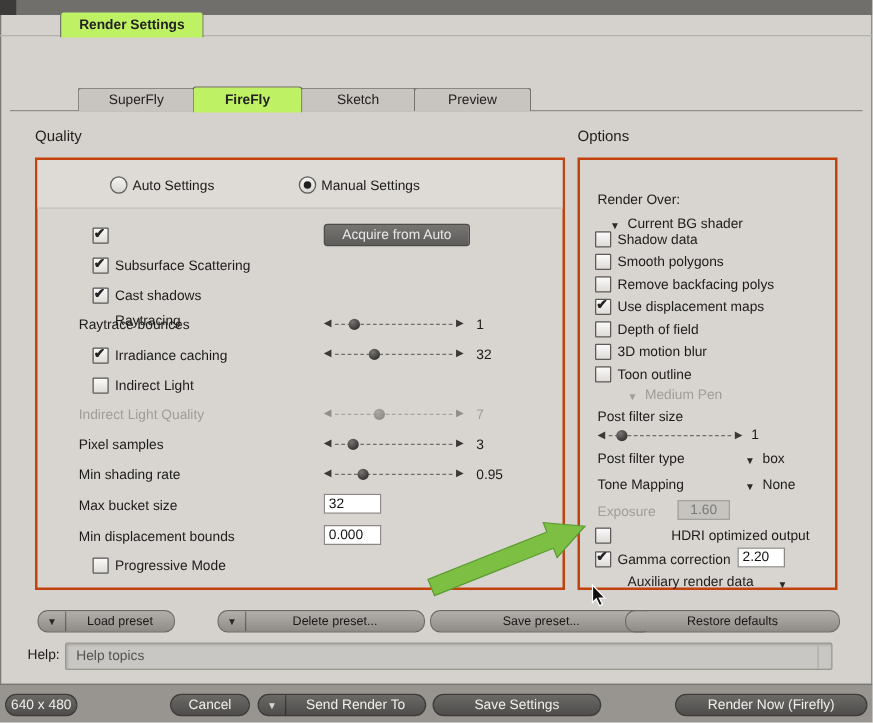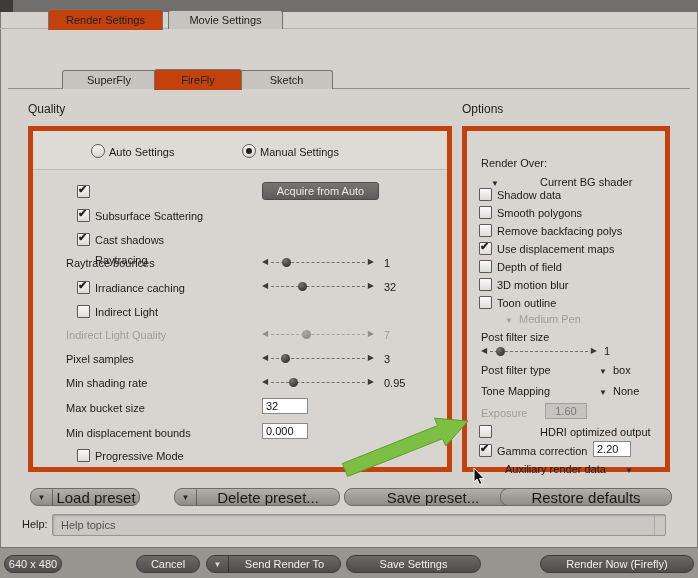--- a/index.html
+++ b/index.html
@@ -6,22 +6,22 @@
   .screen{position:relative;width:698px;height:578px;background:#d5d2cd;
     font-family:"Liberation Sans",sans-serif;overflow:hidden;
     box-shadow:inset 0 0 0 1px #7b7875;}
   .topstrip{position:absolute;left:0;top:0;width:698px;height:12px;background:#716f6c;}
   .topsquare{position:absolute;left:0;top:0;width:13px;height:12px;background:#3c3b39;}
   .hline{position:absolute;height:1px;background:#928f8a;}
   .hline.light{background:#b5b2ad;}
   .tab{position:absolute;height:18px;background:#c8c5c0;border:1px solid #76736f;border-bottom:none;
     border-radius:3px 3px 0 0;display:flex;align-items:center;justify-content:center;
     font-size:11px;color:#232220;z-index:1;}
-  .tab.active{background:#c2410c;font-weight:normal;height:20px;z-index:2;}
-  .panel{position:absolute;background:#d8d5d0;border:5px solid #c2410c;box-sizing:border-box;}
+  .tab.active{background:#bef264;font-weight:bold;height:20px;z-index:2;}
+  .panel{position:absolute;background:#d8d5d0;border:2px solid #c2410c;box-sizing:border-box;}
   .ptitle{position:absolute;font-size:12px;color:#1f1e1c;}
   .lbl{position:absolute;font-size:11px;color:#1c1b1a;white-space:nowrap;}
   .lbl.dis{color:#a09d99;}
   .val{position:absolute;font-size:11px;color:#1c1b1a;}
   .val.dis{color:#a09d99;}
   .radiostrip{position:absolute;left:0;top:0;right:0;height:38px;background:#dedbd6;border-bottom:1px solid #c2bfba;}
   .radio{position:absolute;width:12px;height:12px;border:1px solid #5c5a58;border-radius:50%;
     background:linear-gradient(#f5f4f2,#d8d6d2);box-sizing:content-box;}
   .radio .dot{display:none;position:absolute;left:3px;top:3px;width:6px;height:6px;border-radius:50%;background:#21201e;}
   .radio.on .dot{display:block;}
@@ -40,21 +40,21 @@
   .inp{position:absolute;height:16px;border:1px solid #8b8885;background:#fff;font-size:11px;
     font-family:"Liberation Sans",sans-serif;padding:0 3px;box-sizing:border-box;color:#141312;}
   .inp.dis{background:#c6c4c0;border-color:#a39f9b;color:#7c7a77;text-align:center;}
   .darkbtn{position:absolute;background:linear-gradient(#777572,#5e5c5a);border:1px solid #4e4c4a;
     border-radius:3px;color:#e9e8e6;font-size:11px;display:flex;align-items:center;justify-content:center;
     box-sizing:border-box;}
   .presetbtn{position:absolute;height:18px;background:linear-gradient(#b3b0ab,#8f8c87);border:1px solid #6e6b67;
     border-radius:8px;display:flex;align-items:center;box-sizing:border-box;overflow:hidden;}
   .presetbtn .ddseg{width:21px;align-self:stretch;display:flex;align-items:center;justify-content:center;
     border-right:1px solid rgba(0,0,0,.35);font-size:8px;color:#2a2927;}
-  .presetbtn .pbl{flex:1;text-align:center;font-size:15px;color:#191817;}
+  .presetbtn .pbl{flex:1;text-align:center;font-size:10px;color:#191817;}
   .helpbar{position:absolute;background:#c9c7c3;border:1px solid #98958f;border-radius:2px;
     box-shadow:inset 1px 1px 2px rgba(0,0,0,.18);display:flex;align-items:center;box-sizing:border-box;}
   .helpbar .htext{font-size:11px;color:#55534f;padding-left:8px;flex:1;}
   .helpbar .hdiv{width:1px;align-self:stretch;background:#aeaba6;margin-right:10px;}
   .footerbar{position:absolute;left:0;top:547px;width:698px;height:31px;background:#989590;border-top:1px solid #787672;box-sizing:border-box;}
   .footbtn{position:absolute;height:18px;background:linear-gradient(#6b6966,#4f4d4b);border:1px solid #3d3c3a;
     border-radius:9px;display:flex;align-items:center;box-sizing:border-box;overflow:hidden;color:#f0efec;}
   .footbtn .fbl{flex:1;text-align:center;font-size:11px;}
   .footbtn .ddseg{width:21px;align-self:stretch;display:flex;align-items:center;justify-content:center;
     border-right:1px solid rgba(0,0,0,.4);font-size:8px;color:#d8d7d4;}
@@ -63,26 +63,26 @@
 </head>
 <body>
 
 <div class="screen">
 
   <div class="topstrip"></div>
   <div class="topsquare"></div>
 
   <div class="hline light" style="left:0;top:28px;width:698px;"></div>
   <div class="tab active" style="left:48px;top:9px;width:113px;">Render Settings</div>
-  <div class="tab" style="left:168px;top:10px;width:113px;">Movie Settings</div>
 
   <div class="hline" style="left:8px;top:88px;width:682px;"></div>
   <div class="tab" style="left:62px;top:70px;width:92px;">SuperFly</div>
   <div class="tab active" style="left:154px;top:69px;width:86px;">FireFly</div>
   <div class="tab" style="left:240px;top:70px;width:91px;">Sketch</div>
+  <div class="tab" style="left:331px;top:70px;width:92px;">Preview</div>
 
   <div class="ptitle" style="left:28px;top:102px;">Quality</div>
   <div class="ptitle" style="left:462px;top:102px;">Options</div>
 
   <div class="panel" style="left:28px;top:126px;width:424px;height:346px;">
     <div class="radiostrip"></div>
     <div class="radio" style="left:58px;top:13px;"></div>
     <div class="lbl" style="left:76px;top:15px;">Auto Settings</div>
     <div class="radio on" style="left:209px;top:13px;">
         <div class="dot"></div>
@@ -167,21 +167,21 @@
     <div class="lbl" style="left:33px;top:296px;">Min displacement bounds</div>
     <input class="inp" style="left: 229px; top: 292px; width: 46px;" value="0.000">
 
     <div class="cb" style="left:44px;top:318px;"></div>
     <div class="lbl" style="left:62px;top:319px;">Progressive Mode</div>
   </div>
 
   <div class="panel" style="left:462px;top:126px;width:208px;height:346px;">
     <div class="lbl" style="left:14px;top:26px;">Render Over:</div>
     <span class="dd" style="left:24px;top:49px;">▼</span>
-    <div class="lbl" style="left:38px;top:45px;margin-left:35px;">Current BG shader</div>
+    <div class="lbl" style="left:38px;top:45px;">Current BG shader</div>
 
     <div class="cb" style="left:12px;top:57px;"></div>
     <div class="lbl" style="left:30px;top:58px;">Shadow data</div>
 
     <div class="cb" style="left:12px;top:75px;"></div>
     <div class="lbl" style="left:30px;top:76px;">Smooth polygons</div>
 
     <div class="cb" style="left:12px;top:93px;"></div>
     <div class="lbl" style="left:30px;top:94px;">Remove backfacing polys</div>
 

